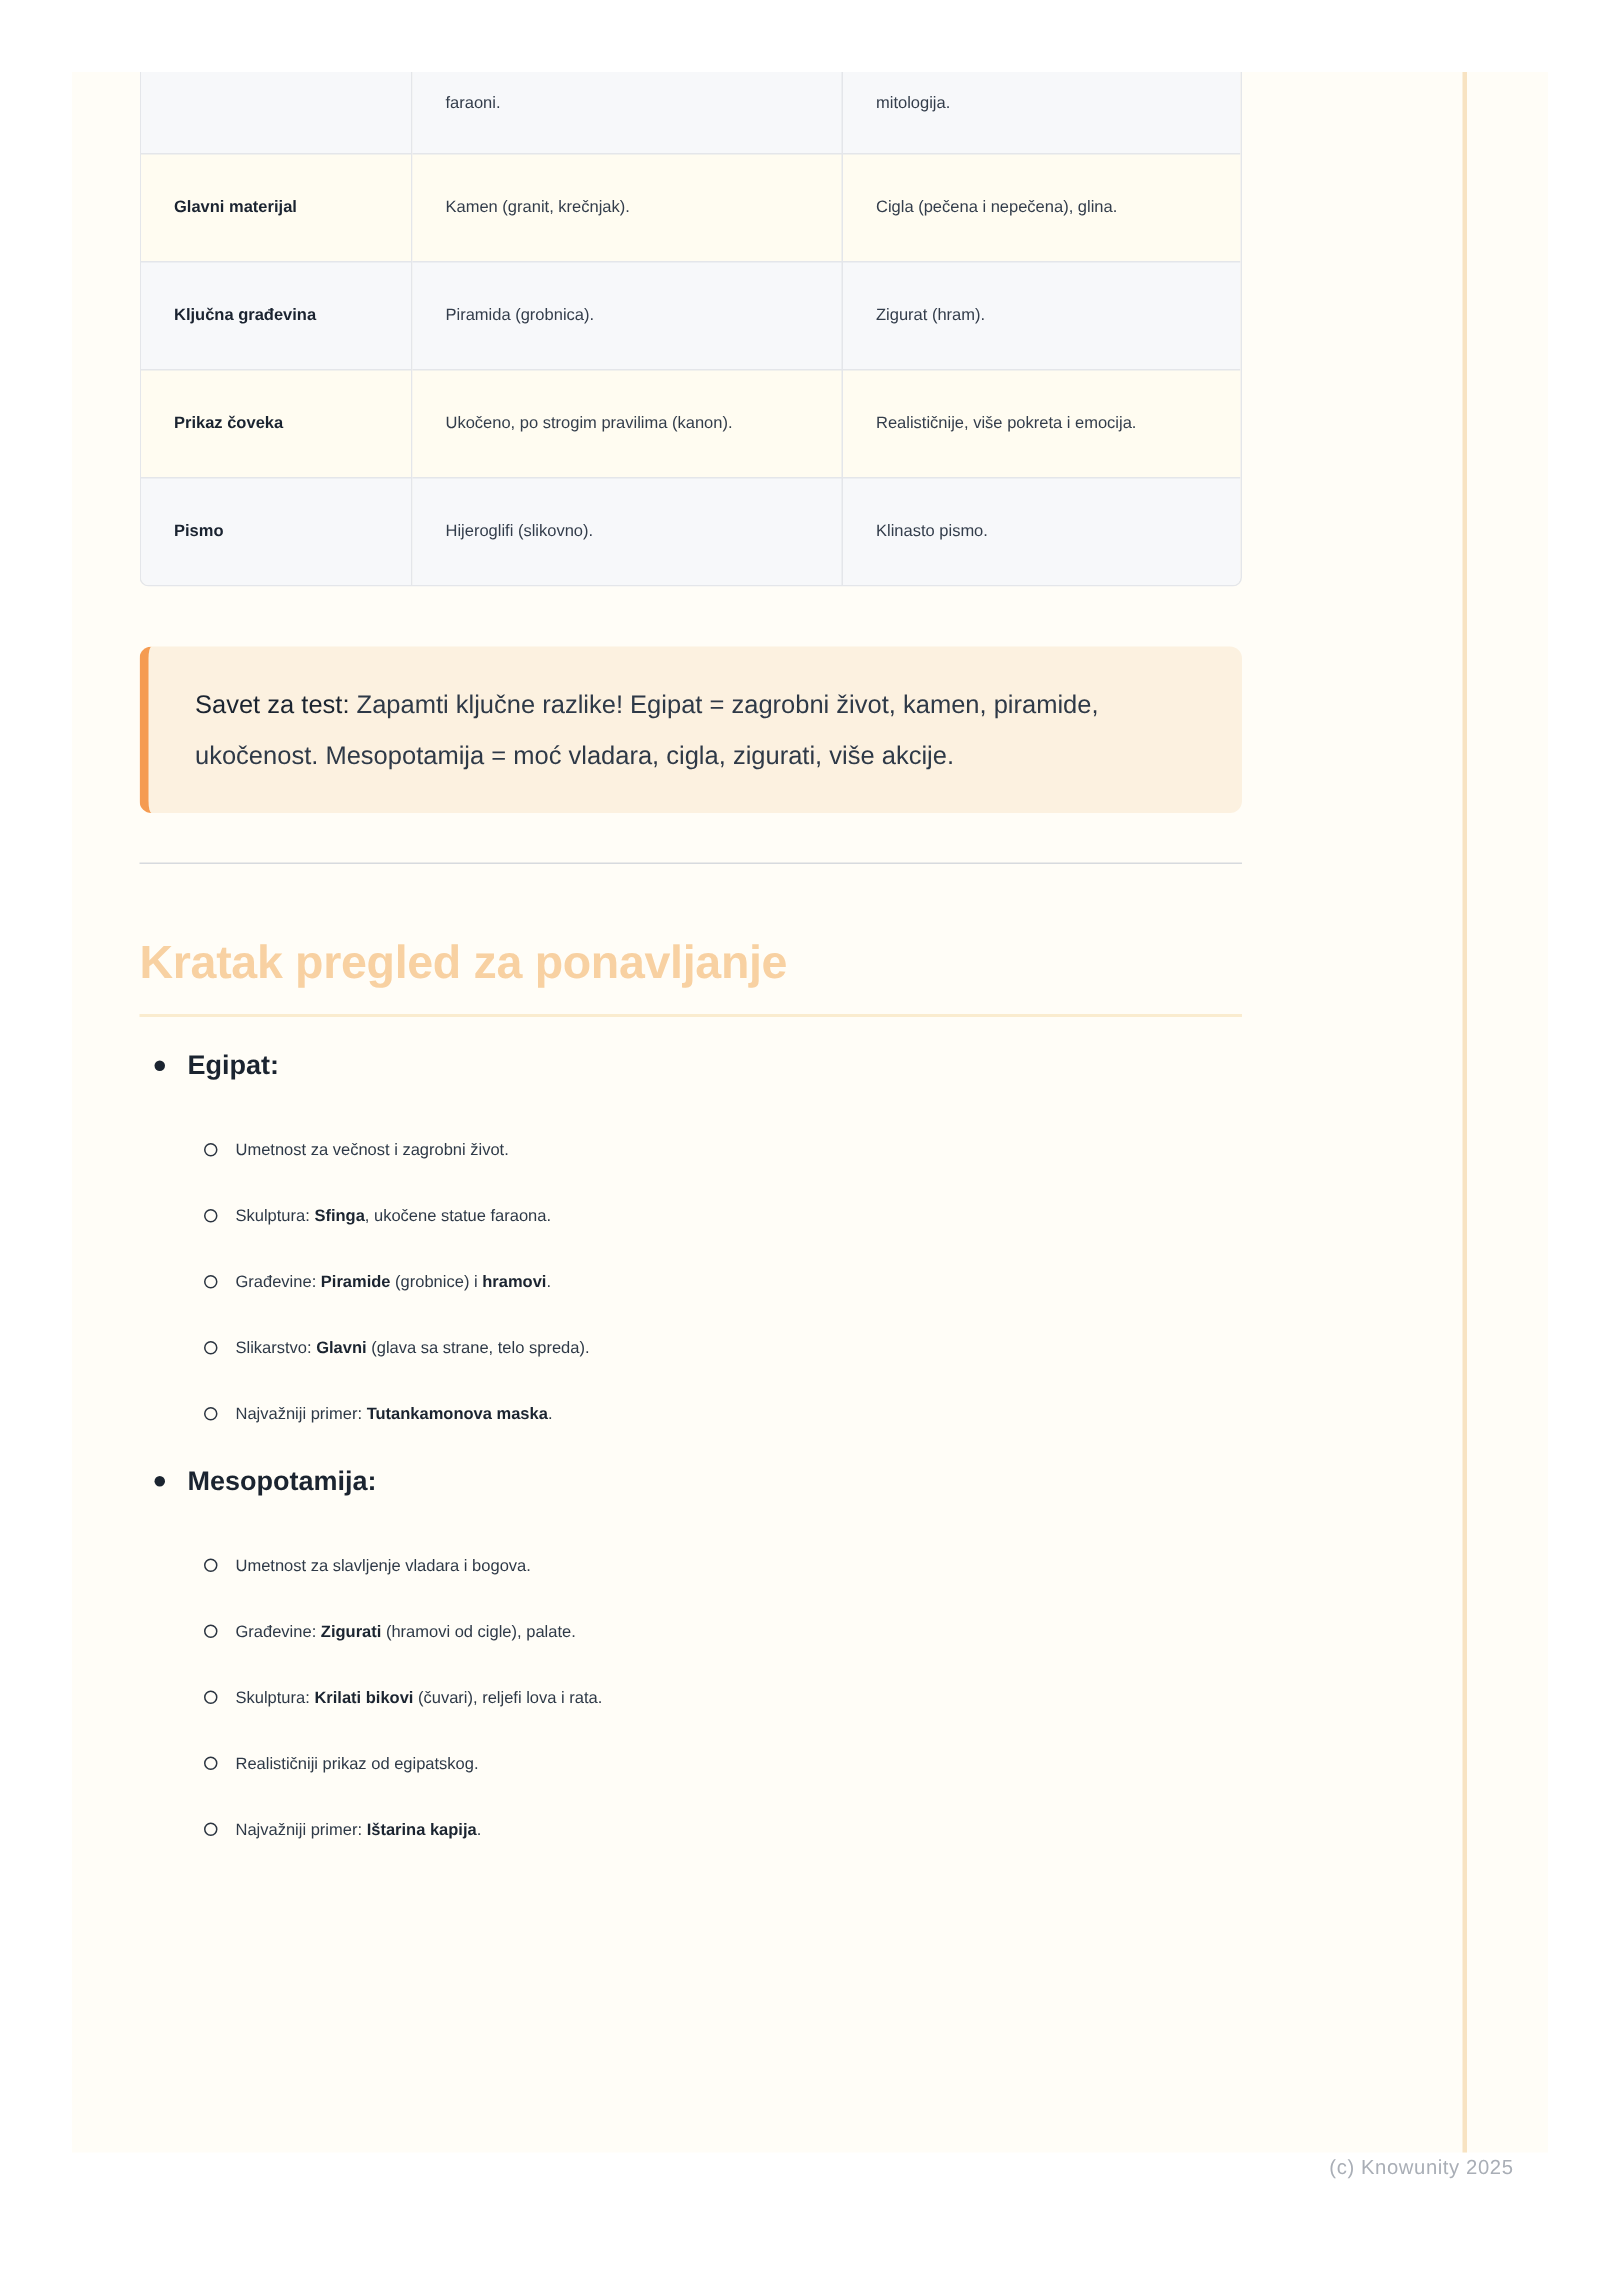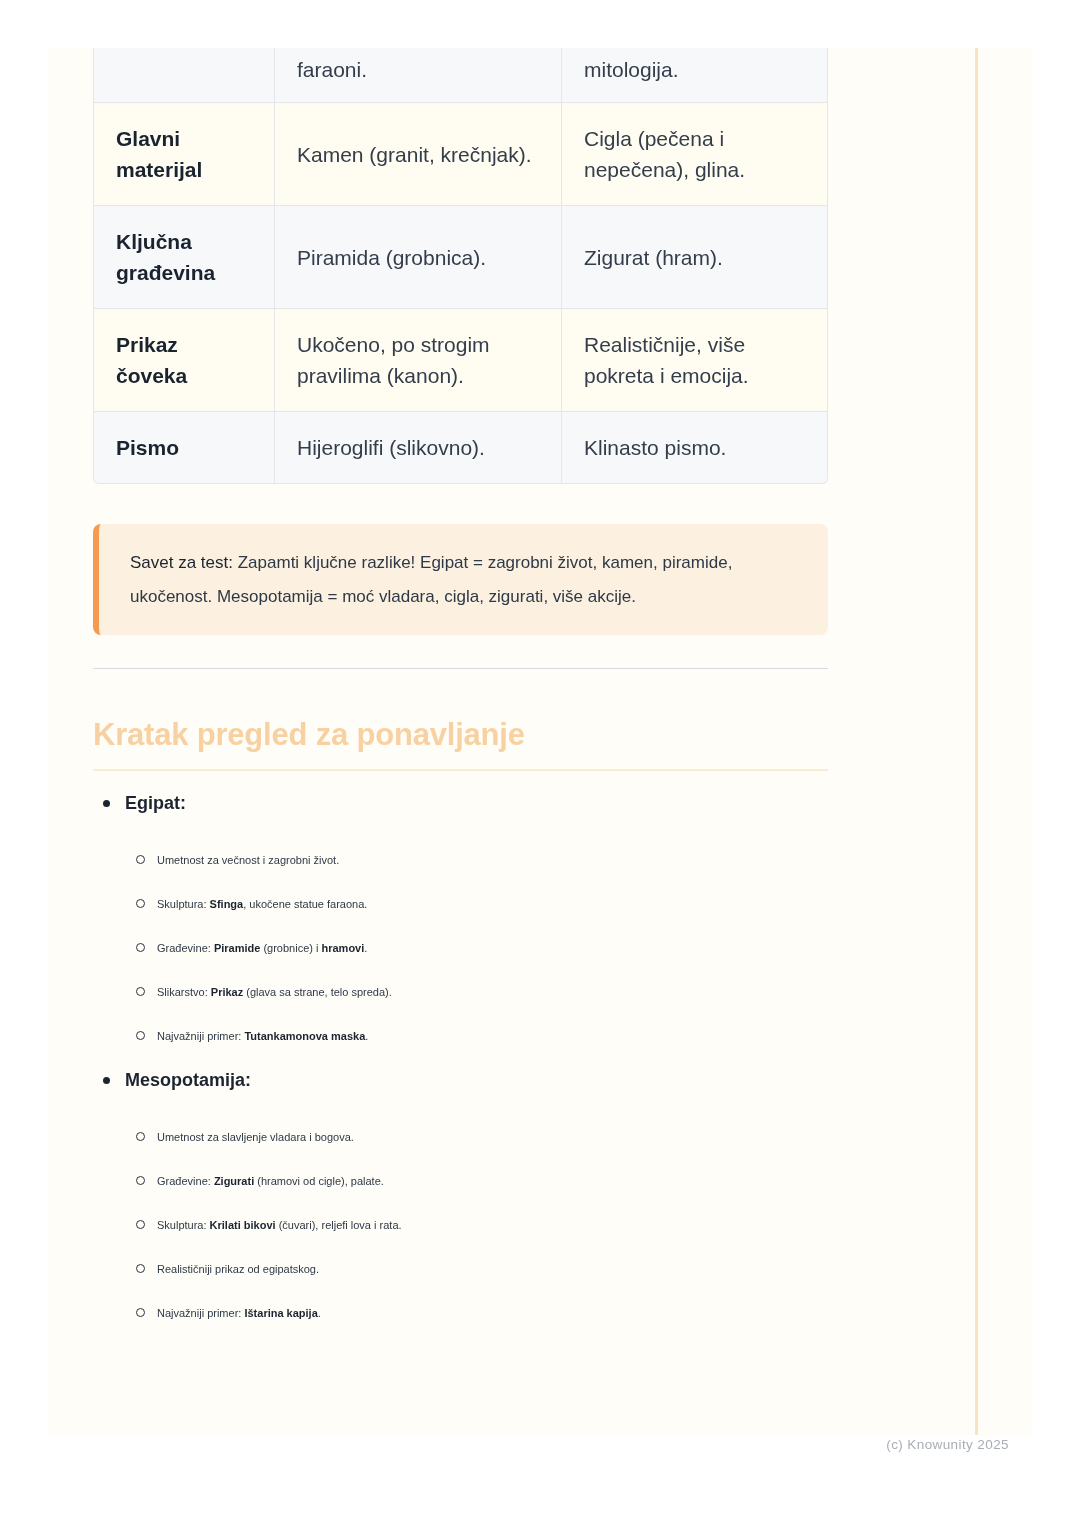--- a/index.html
+++ b/index.html
@@ -27,21 +27,21 @@
   
   .table-wrap {
     border:1px solid #e4e6ea; border-top:none;
     border-radius:0 0 6px 6px;
     overflow:hidden;
     background:#fffcf1;
   }
   table { width:100%; border-collapse:separate; border-spacing:0; table-layout:fixed; }
   col.c1 { width:181px; } col.c2 { width:287px; } col.c3 { width:265px; }
   td {
-    font-size:21px; line-height:31px; color:#333d4b;
+    font-size:11px; line-height:31px; color:#333d4b;
     padding:20px 20px 20px 22px;
     vertical-align:middle;
     border-top:1px solid #e4e6ea;
   }
   td:not(:last-child) { border-right:1px solid #e4e6ea; }
   tr.odd  td { background:#f7f8fa; }
   tr.even td { background:#fffcf1; }
   tr.partial { height:54px; }
   tr.partial td { border-top:none; vertical-align:top; padding-top:6px; padding-bottom:6px; }
   td.rowlabel { font-weight:700; color:#1a2330; }
@@ -146,21 +146,21 @@
     <h1 class="section-heading">Kratak pregled za ponavljanje</h1>
 
     <ul class="main-list">
       <li class="main-item">
         <span class="bullet-disc"></span>
         <span class="main-label">Egipat:</span>
         <ul class="sub-list">
           <li class="sub-item"><span class="bullet-circle"></span><span><span>Umetnost za večnost i zagrobni život.</span></span></li>
           <li class="sub-item"><span class="bullet-circle"></span><span><span>Skulptura: </span><span class="b">Sfinga</span><span>, ukočene statue faraona.</span></span></li>
           <li class="sub-item"><span class="bullet-circle"></span><span><span>Građevine: </span><span class="b">Piramide</span><span> (grobnice) i </span><span class="b">hramovi</span><span>.</span></span></li>
-          <li class="sub-item"><span class="bullet-circle"></span><span><span>Slikarstvo: </span><span class="b">Prikaz</span><span> (glava sa strane, telo spreda).</span></span></li>
+          <li class="sub-item"><span class="bullet-circle"></span><span><span>Slikarstvo: </span><span class="b">Glavni</span><span> (glava sa strane, telo spreda).</span></span></li>
           <li class="sub-item"><span class="bullet-circle"></span><span><span>Najvažniji primer: </span><span class="b">Tutankamonova maska</span><span>.</span></span></li>
         </ul>
       </li>
       <li class="main-item">
         <span class="bullet-disc"></span>
         <span class="main-label">Mesopotamija:</span>
         <ul class="sub-list">
           <li class="sub-item"><span class="bullet-circle"></span><span><span>Umetnost za slavljenje vladara i bogova.</span></span></li>
           <li class="sub-item"><span class="bullet-circle"></span><span><span>Građevine: </span><span class="b">Zigurati</span><span> (hramovi od cigle), palate.</span></span></li>
           <li class="sub-item"><span class="bullet-circle"></span><span><span>Skulptura: </span><span class="b">Krilati bikovi</span><span> (čuvari), reljefi lova i rata.</span></span></li>

